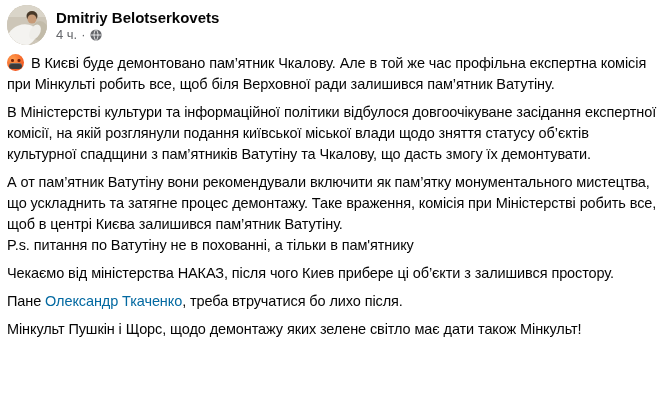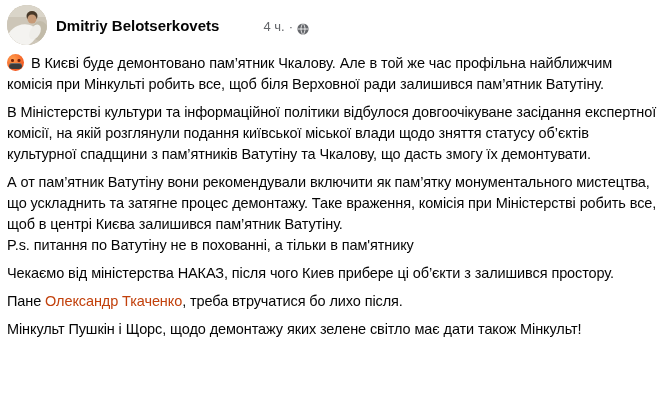--- a/index.html
+++ b/index.html
@@ -13,41 +13,41 @@
   }
   .post { padding: 4px 9px 0 7px; }
 
   
   .header { display: flex; align-items: center; gap: 9px; margin-bottom: 7px; height: 42px; }
   .avatar {
     width: 40px; height: 40px; border-radius: 50%;
     overflow: hidden; flex: 0 0 40px; cursor: pointer;
     background: #cdc6b8;
   }
-  .header-text { display: flex; flex-direction: row; justify-content: center; }
+  .header-text { display: flex; flex-direction: column; justify-content: center; }
   .author {
     font-size: 15px; font-weight: 700; color: #050505;
     line-height: 19px; cursor: pointer;
   }
   .meta {
     font-size: 13px; color: #65676b;
-    display: flex; align-items: flex-end; gap: 4px; line-height: 16px; margin-left: 44px;
+    display: flex; align-items: center; gap: 4px; line-height: 16px;
   }
   .meta .ts { cursor: pointer; }
   .globe { display: inline-flex; align-items: center; }
 
   
   .body p {
     margin: 0 0 7px 0;
     font-size: 14.5px;
     line-height: 21px;
     letter-spacing: -0.1px;
     color: #050505;
   }
-  .mention { color: #c2410c; text-decoration: none; cursor: pointer; }
+  .mention { color: #0369a1; text-decoration: none; cursor: pointer; }
 
   
   .emoji {
     display: inline-block; position: relative;
     width: 17px; height: 17px; border-radius: 50%;
     background: radial-gradient(circle at 35% 30%, #ff9d4d 0%, #f3561f 75%);
     vertical-align: -3px; margin-right: 3px;
   }
   .emoji::before {
     content: ""; position: absolute; left: 2px; right: 2px; top: 9px; height: 5.5px;
@@ -88,21 +88,21 @@
             <path d="M1 8 H15 M8 0.5 C4.5 4 4.5 12 8 15.5 M8 0.5 C11.5 4 11.5 12 8 15.5" stroke="#ffffff" stroke-width="1.1" fill="none"></path>
           </svg>
         </span>
       </div>
     </div>
   </div>
 
   <div class="body">
     <p>
       <span class="emoji"></span>
-      <span>В Києві буде демонтовано пам’ятник Чкалову. Але в той же час профільна найближчим комісія при Мінкульті робить все, щоб біля Верховної ради залишився пам’ятник Ватутіну.</span>
+      <span>В Києві буде демонтовано пам’ятник Чкалову. Але в той же час профільна експертна комісія при Мінкульті робить все, щоб біля Верховної ради залишився пам’ятник Ватутіну.</span>
     </p>
     <p>В Міністерстві культури та інформаційної політики відбулося довгоочікуване засідання експертної комісії, на якій розглянули подання київської міської влади щодо зняття статусу об’єктів культурної спадщини з пам’ятників Ватутіну та Чкалову, що дасть змогу їх демонтувати.</p>
     <p>
       <span>А от пам’ятник Ватутіну вони рекомендували включити як пам’ятку монументального мистецтва, що ускладнить та затягне процес демонтажу. Таке враження, комісія при Міністерстві робить все, щоб в центрі Києва залишився пам’ятник Ватутіну.</span><br>
       <span>P.s. питання по Ватутіну не в похованні, а тільки в пам'ятнику</span>
     </p>
     <p>Чекаємо від міністерства НАКАЗ, після чого Киев прибере ці об’єкти з залишився простору.</p>
     <p><span>Пане </span><a class="mention">Олександр Ткаченко</a><span>, треба втручатися бо лихо після.</span></p>
     <p>Мінкульт Пушкін і Щорс, щодо демонтажу яких зелене світло має дати також Мінкульт!</p>
   </div>

